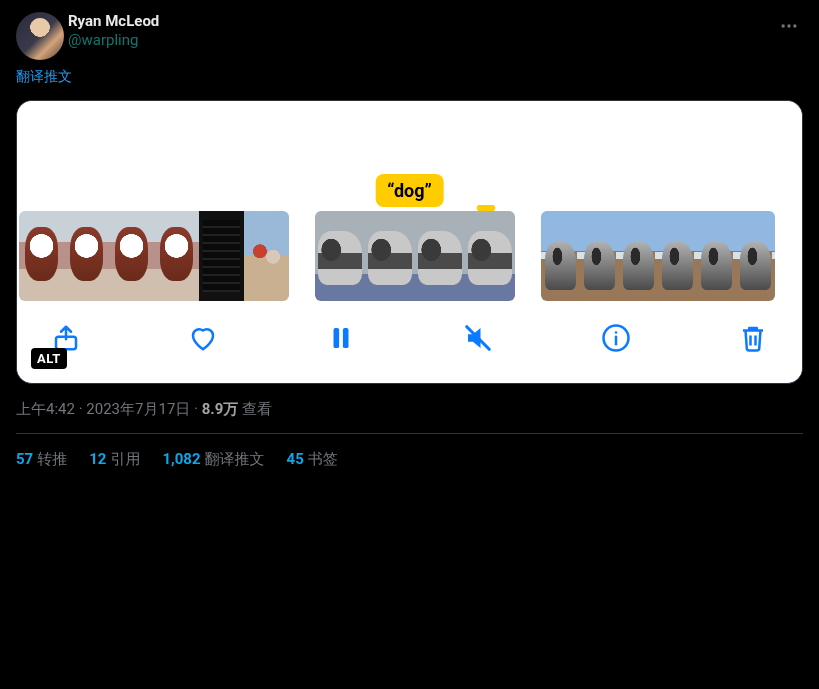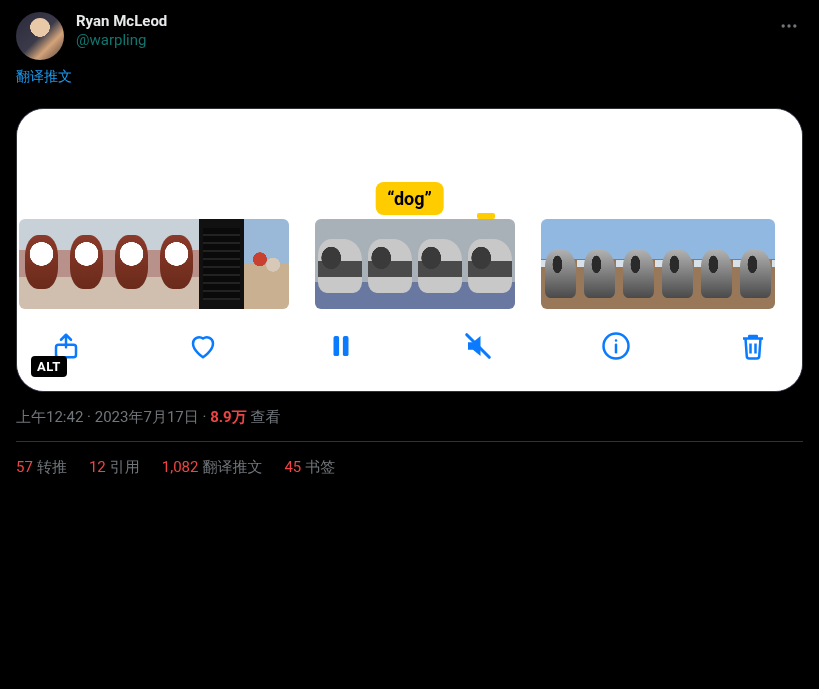--- a/index.html
+++ b/index.html
@@ -10,21 +10,21 @@
     width: 819px;
     height: 689px;
     overflow: hidden;
   }
   .tweet {
     padding: 12px 16px 0 16px;
   }
   .header {
     display: flex;
     align-items: flex-start;
-    gap: 12px;
+    gap: 4px;
     position: relative;
   }
   .avatar {
     width: 48px;
     height: 48px;
     border-radius: 50%;
     background: linear-gradient(135deg, #2a2a3a 0%, #3a3a4a 50%, #d4a37a 70%, #4a3a3a 100%);
     flex-shrink: 0;
     overflow: hidden;
     position: relative;
@@ -55,22 +55,22 @@
     line-height: 1.3;
     color: #e7e9ea;
   }
   .translate-link {
     color: #1d9bf0;
     font-size: 14px;
     margin-top: 8px;
     cursor: pointer;
   }
   .media-card {
-    margin-top: 22px;
-    border-radius: 28px;
+    margin-top: 14px;
+    border-radius: 16px;
     overflow: hidden;
     background: #c4b5fd;
     position: relative;
     border: 1px solid #2f3336;
   }
   .card-top {
     height: 110px;
     background: #fff;
     position: relative;
   }
@@ -199,29 +199,29 @@
     letter-spacing: 0.5px;
     text-align: center;
   }
   .meta {
     color: #71767b;
     font-size: 15px;
     margin-top: 16px;
     padding-bottom: 14px;
     border-bottom: 1px solid #2f3336;
   }
-  .meta .views-num { color: #ef4444; font-weight: 700; }
+  .meta .views-num { color: #a3a3a3; font-weight: 700; }
   .stats {
     display: flex;
     gap: 22px;
     color: #71767b;
     font-size: 15px;
     padding: 16px 0;
   }
-  .stats .num { color: #ef4444; font-weight: 400; margin-right: 4px; }
+  .stats .num { color: #0ea5e9; font-weight: 700; margin-right: 4px; }
 </style>
 </head>
 <body>
 
 <div class="tweet">
 
   <div class="header">
     <div class="avatar"></div>
     <div class="names">
       <div class="display-name">Ryan McLeod</div>
@@ -311,21 +311,21 @@
           <line x1="10" y1="10" x2="10" y2="18"></line>
           <line x1="14" y1="10" x2="14" y2="18"></line>
         </svg>
       </div>
     </div>
 
     <div class="alt-badge">ALT</div>
   </div>
 
   <div class="meta">
-    <span>上午12:42</span><span> · </span><span>2023年7月17日</span><span> · </span><span class="views-num">8.9万</span><span> 查看</span>
+    <span>上午4:42</span><span> · </span><span>2023年7月17日</span><span> · </span><span class="views-num">8.9万</span><span> 查看</span>
   </div>
 
   <div class="stats">
     <div><span class="num">57</span><span>转推</span></div>
     <div><span class="num">12</span><span>引用</span></div>
     <div><span class="num">1,082</span><span>翻译推文</span></div>
     <div><span class="num">45</span><span>书签</span></div>
   </div>
 
 </div>

